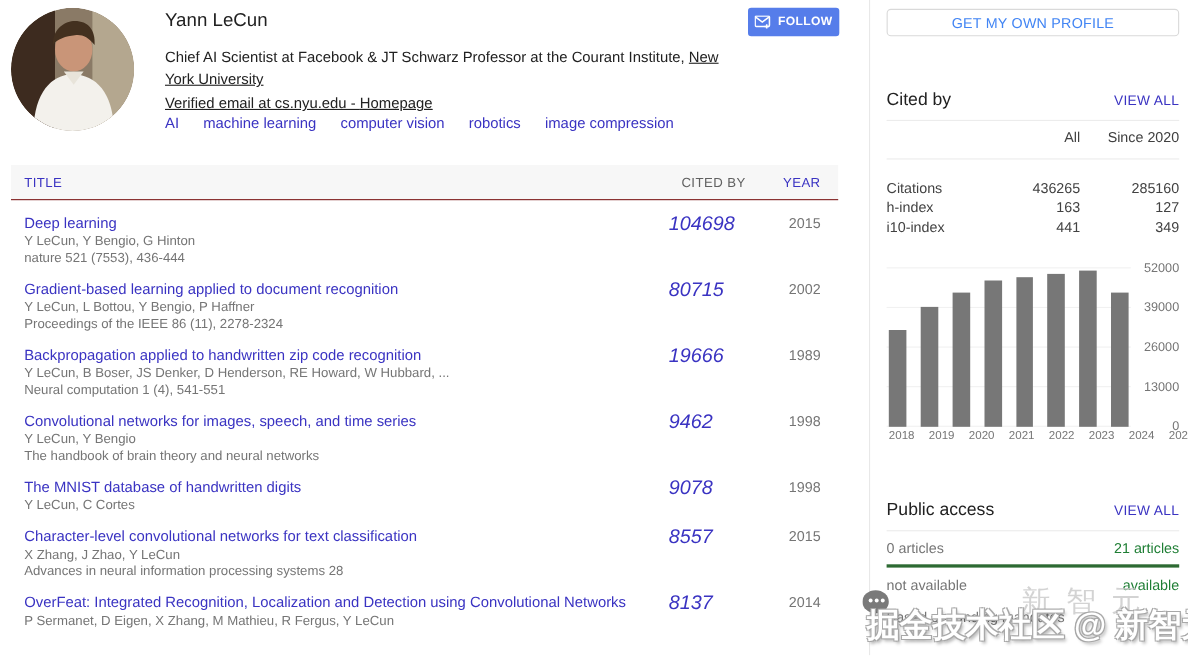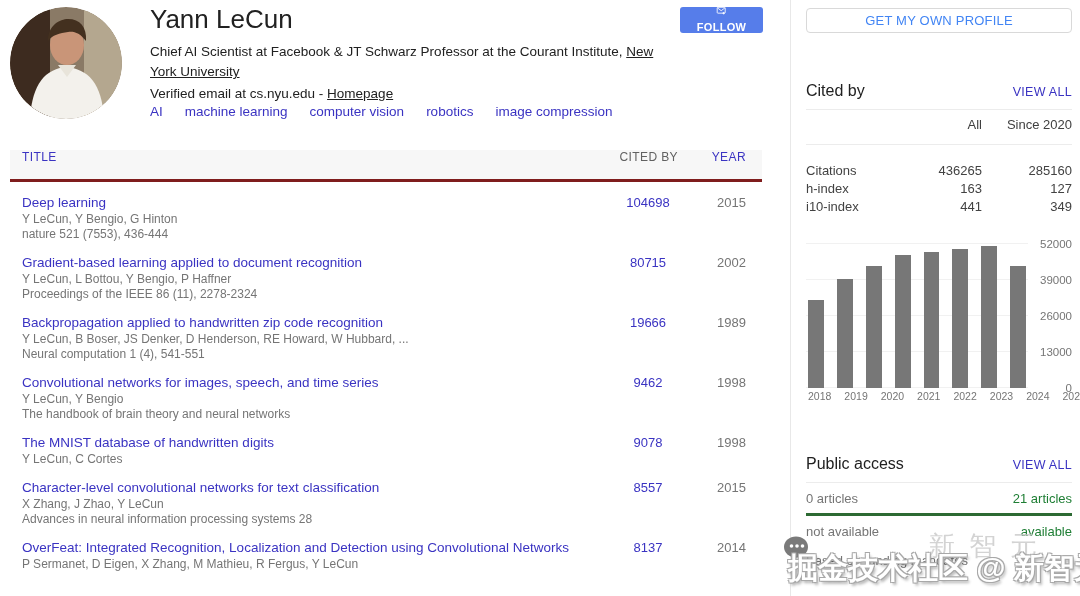--- a/index.html
+++ b/index.html
@@ -3,43 +3,43 @@
 <meta charset="utf-8">
 <style>
   * { margin:0; padding:0; box-sizing:border-box; }
   html,body { background:#fff; }
   body { font-family:"Liberation Sans","DejaVu Sans",sans-serif; }
   .page { position:relative; width:1080px; height:596px; background:#fff; overflow:hidden; }
 
   
   .avatar { position:absolute; left:10px; top:7px; width:112px; height:112px; border-radius:50%; overflow:hidden; }
   .header-info { position:absolute; left:150px; top:6px; width:620px; }
-  .name { font-size:26px; color:#212121; font-weight:400; line-height:26px; }
+  .name { font-size:17px; color:#212121; font-weight:400; line-height:26px; }
   .affil { margin-top:10px; font-size:13.5px; color:#212121; line-height:20px; max-width:505px; }
   .affil a, .verified a { color:#212121; text-decoration:underline; cursor:pointer; }
-  .verified { margin-top:2px; font-size:13.5px; color:#212121; line-height:20px; }
+  .verified { margin-top:2px; font-size:13.5px; color:#212121; line-height:20px;text-decoration:underline; }
   .interests { font-size:13.5px; }
   .interest-link { color:var(--link); margin-right:22px; cursor:pointer; text-decoration:none; }
   .follow-btn { position:absolute; left:680px; top:7px; width:83px; height:26px; background:var(--follow-bg);
     border:none; border-radius:3px; color:#fff; font-size:11px; font-weight:bold; letter-spacing:.3px;
-    display:flex; align-items:center; justify-content:center; gap:6px; cursor:pointer; font-family:inherit;flex-direction:column; }
+    display:flex; align-items:center; justify-content:center; gap:6px; cursor:pointer; font-family:inherit; }
 
   
   .pub-table { position:absolute; left:10px; top:150px; width:752px; }
-  .pub-head { display:flex; background:#f7f7f7; border-bottom:3px solid #7f1d1d;
+  .pub-head { display:flex; align-items:center; background:#f7f7f7; border-bottom:1px solid #7f1d1d;
     height:32px; padding:0 16px 0 12px; font-size:12px; letter-spacing:.4px; }
   .col-title { flex:1; color:var(--link); cursor:pointer; }
   .col-cited { width:80px; text-align:right; color:#616161; }
   .col-year  { width:68px; text-align:right; color:var(--link); cursor:pointer; }
   .pub-rows { padding:12px 16px 0 12px; }
   .pub-row { display:flex; margin-bottom:12px; }
   .pub-main { flex:1; padding-right:10px; }
   .pub-title { font-size:13.5px; line-height:18px; color:var(--link); cursor:pointer; }
   .pub-authors,.pub-venue { font-size:12px; line-height:15px; color:#757575; }
-  .pub-cited { width:80px; text-align:center; font-size:13px; color:var(--link); line-height:18px; cursor:pointer; }
+  .pub-cited { width:80px; text-align:left; font-size:18px; color:var(--link); line-height:18px; cursor:pointer;font-style:italic; }
   .pub-year { width:58px; text-align:right; font-size:13px; color:#757575; line-height:18px; }
 
   
   .v-divider { position:absolute; left:790px; top:0; width:1px; height:596px; background:#e8e8e8; }
   .sidebar { position:absolute; left:806px; top:8px; width:266px; }
   .own-profile-btn { width:266px; height:25px; background:#fff; border:1px solid #d9d9d9; border-radius:4px;
     color:var(--gblue); font-size:13px; letter-spacing:.2px; cursor:pointer; font-family:inherit; }
   .side-sec-head { display:flex; justify-content:space-between; align-items:baseline; margin-top:49px; }
   .side-sec-head.pa { margin-top:49px; }
   .sec-title { font-size:16px; color:#212121; }

